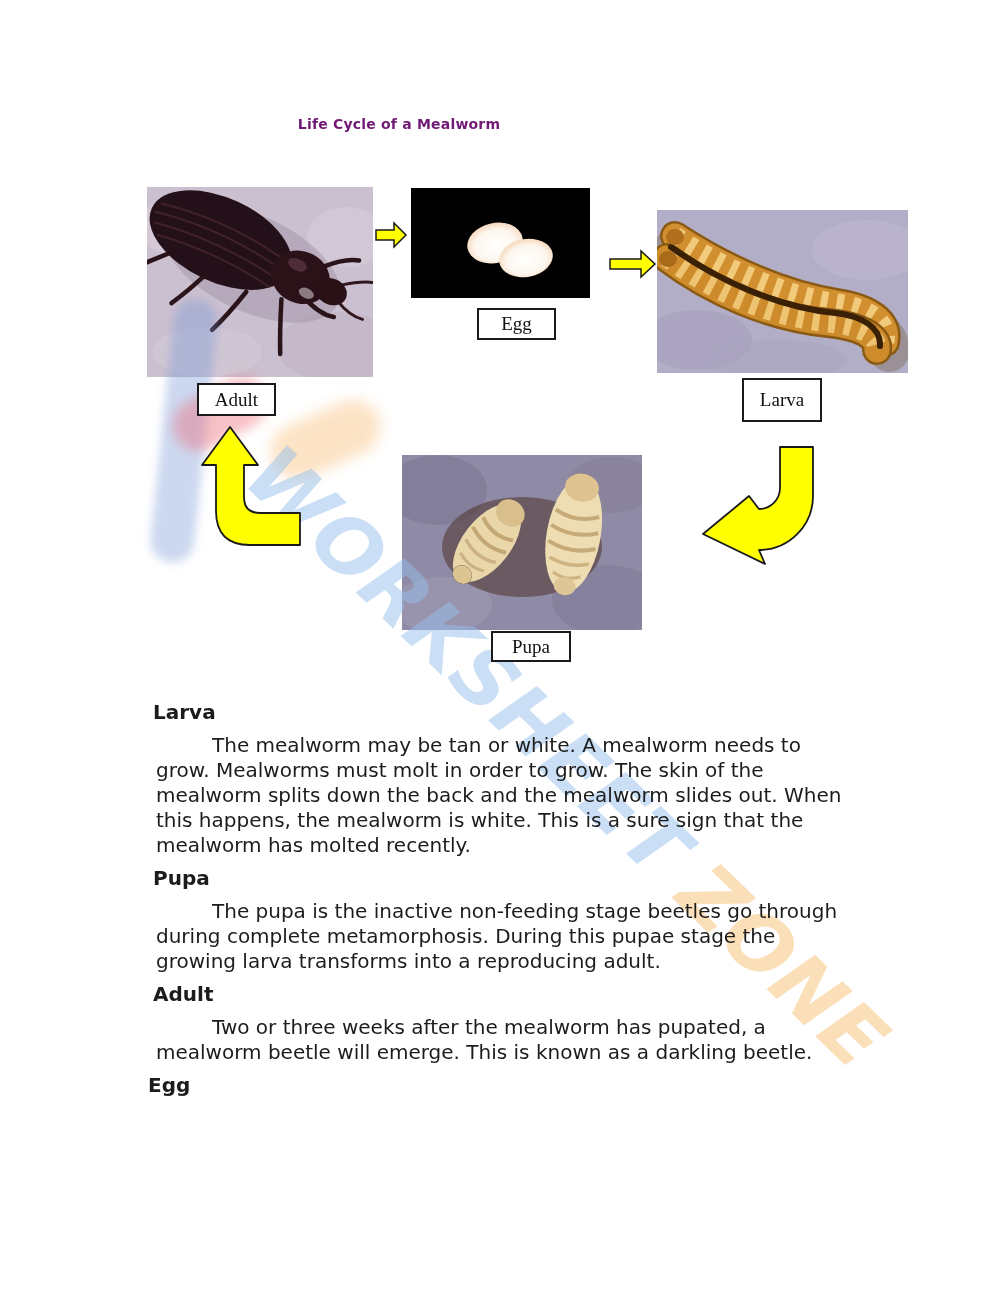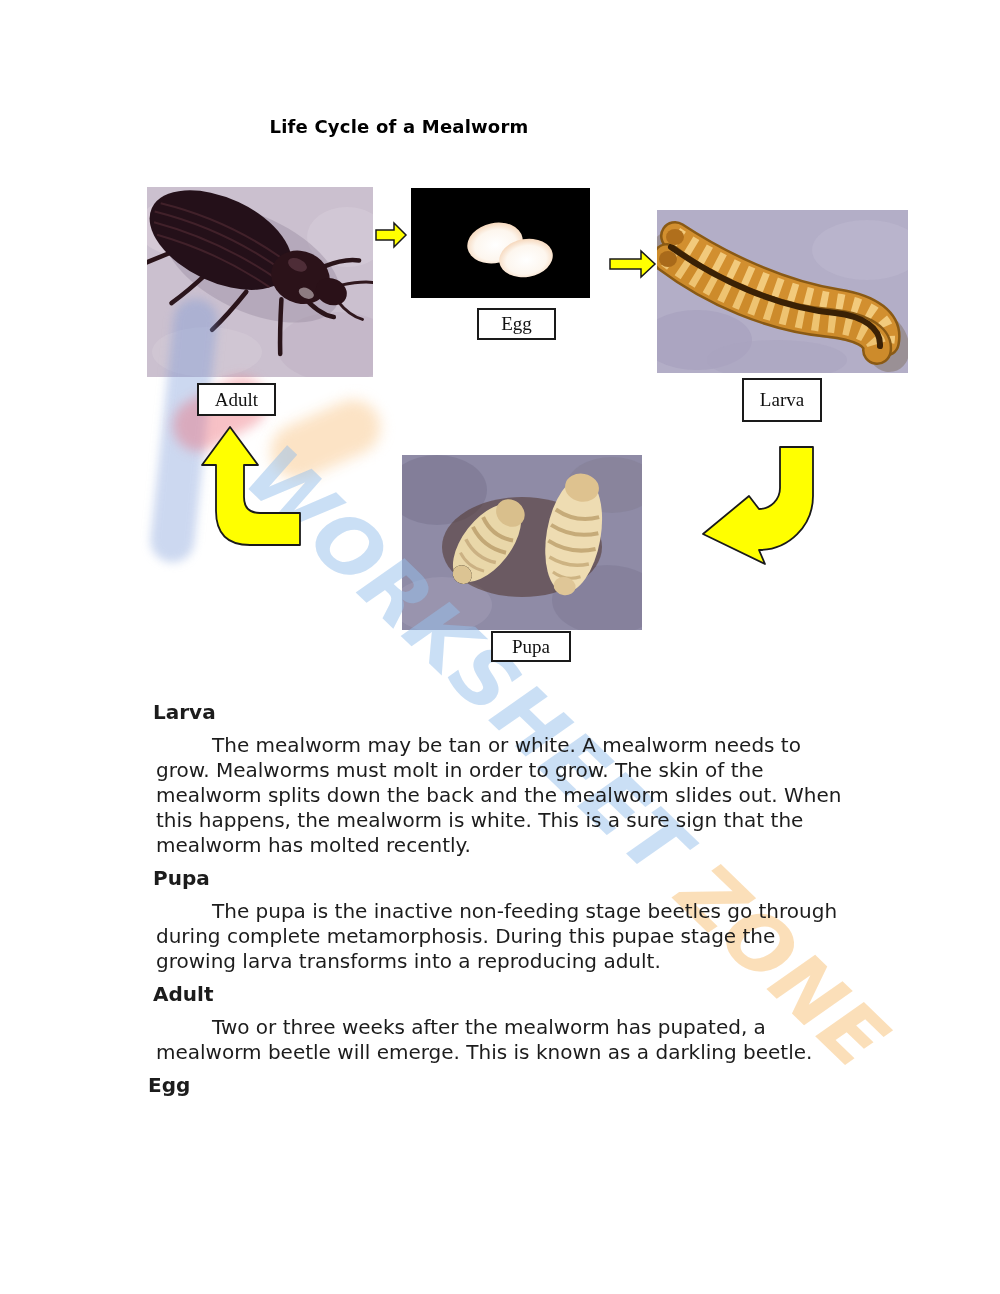--- a/index.html
+++ b/index.html
@@ -1,20 +1,20 @@
 <!DOCTYPE html>
 <html><head>
 <meta charset="utf-8">
 <style>
   html,body{margin:0;padding:0;background:#ffffff;}
   #page{position:relative;width:1000px;height:1294px;background:#ffffff;overflow:hidden;
         font-family:"DejaVu Sans",sans-serif;color:#1b1b1b;}
   
   .title{position:absolute;top:116px;left:0;width:798px;text-align:center;
-         font-size:18px;font-weight:bold;color:#000000;letter-spacing:.2px;z-index:3;}
+         font-size:14px;font-weight:bold;color:#701a75;letter-spacing:.2px;z-index:3;}
   
   .photo{position:absolute;z-index:1;}
   .photo svg{display:block;}
   
   .stage-label{position:absolute;z-index:3;background:#ffffff;border:2px solid #1a1a1a;
                display:flex;align-items:center;justify-content:center;
                font-family:"Liberation Serif",serif;font-size:19px;color:#111;}
   
   .arrow{position:absolute;z-index:3;}
   .arrow svg{display:block;}

